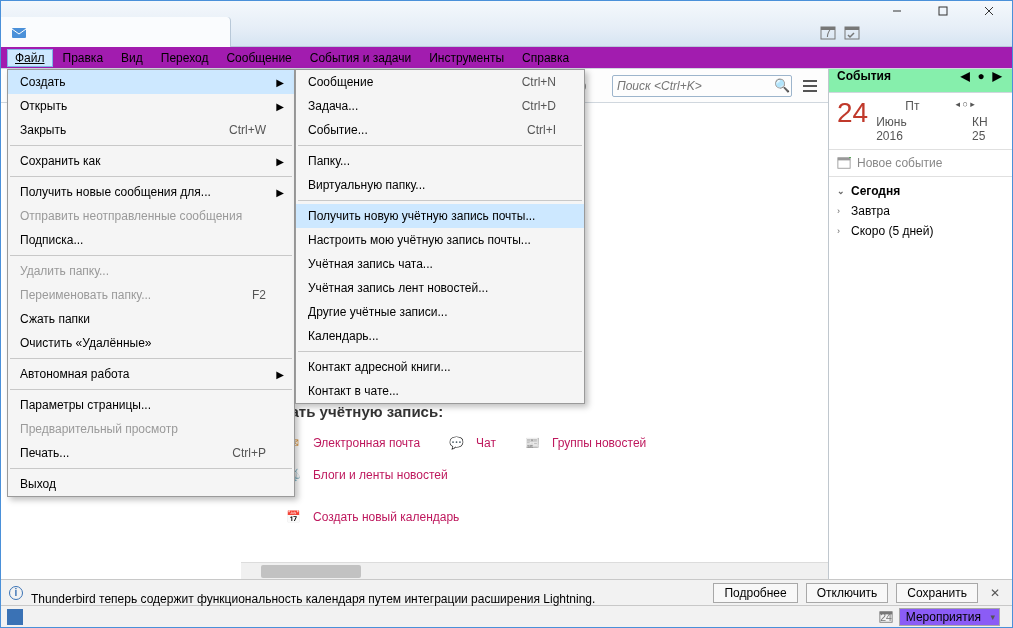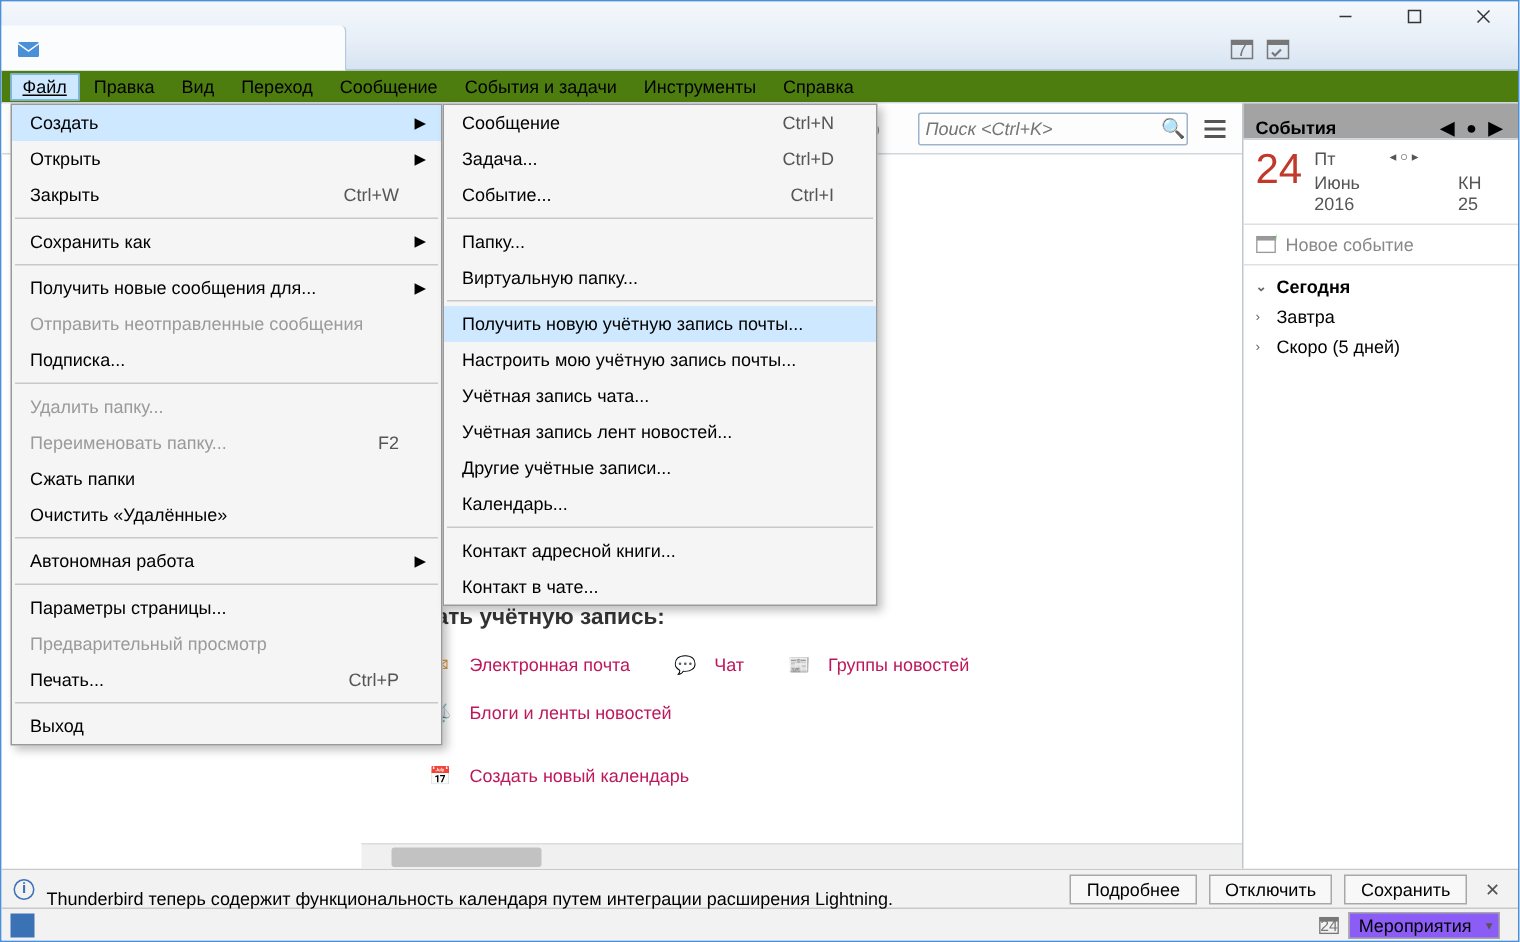--- a/index.html
+++ b/index.html
@@ -4,21 +4,21 @@
 <style>
 * { box-sizing: border-box; margin: 0; padding: 0; font-family: "Segoe UI", Tahoma, sans-serif; font-size: 12px; }
 body { background: #fff; width: 1013px; height: 628px; overflow: hidden; position: relative; border: 1px solid #4a90d9; }
 .titlebar { height: 46px; background: linear-gradient(#f4f8fc,#e6eef7 60%,#d6e4f2); border-bottom: 1px solid #b8c8d8; position: relative; }
 .titlebar .app-icon { position: absolute; left: 10px; top: 24px; width: 16px; height: 16px; }
 .titlebar .tab-bg { position: absolute; left: 0; top: 16px; width: 230px; height: 30px; background: #fafcfe; border-right: 1px solid #b8c8d8; border-top-right-radius: 4px; }
 .winbtns { position: absolute; right: 0; top: 0; display: flex; }
 .winbtn { width: 46px; height: 20px; display: flex; align-items: center; justify-content: center; color: #333; }
 .calbtns { position: absolute; right: 150px; top: 22px; display: flex; gap: 4px; }
 .calbtn { width: 20px; height: 20px; display:flex; align-items:center; justify-content:center; color:#666; }
-.menubar { height: 22px; background: #4d7c0f; border-bottom: 1px solid #d0d7de; display: flex; align-items: center; padding: 0 6px; gap: 2px; }
+.menubar { height: 22px; background: #a21caf; border-bottom: 1px solid #d0d7de; display: flex; align-items: center; padding: 0 6px; gap: 2px; }
 .menubar .mitem { padding: 2px 8px; cursor: default; }
 .menubar .mitem.open { background: #cde8ff; border: 1px solid #7eb6e8; padding: 1px 7px; }
 .underline { text-decoration: underline; }
 .workspace { display: flex; height: calc(100% - 46px - 22px - 26px - 22px); }
 .left { flex: 1; position: relative; background: #fff; }
 .right { width: 184px; border-left: 1px solid #c0c7ce; background: #fff; display:flex; flex-direction:column; }
 .toolbar2 { height: 34px; border-bottom: 1px solid #d0d7de; display:flex; align-items:center; padding: 0 8px; gap:8px; background:#fdfdfd; }
 .searchbox { flex:1; max-width: 180px; height: 22px; border: 1px solid #9db5cc; border-radius: 2px; display:flex; align-items:center; padding: 0 4px; margin-left:auto; }
 .searchbox input { border:none; outline:none; flex:1; font-style:italic; color:#888; font-size:12px; background:transparent; }
 .searchbox .sicon { color:#2a7ad2; font-size:13px; }
@@ -34,27 +34,27 @@
 .menu { position:absolute; background:#f5f5f5; border:1px solid #9a9a9a; box-shadow: 3px 3px 6px rgba(0,0,0,.25); z-index: 50; }
 .menu .mrow { height: 24px; display:flex; align-items:center; padding: 0 28px 0 12px; position:relative; white-space:nowrap; cursor:default; }
 .menu .mrow.highlight { background:#cde8ff; }
 .menu .mrow.disabled { color:#9a9a9a; }
 .menu .mrow .shortcut { position:absolute; right:28px; color:#555; }
 .menu .mrow .arrow { position:absolute; right:10px; font-size:10px; }
 .menu .sep { height:1px; background:#c8c8c8; margin:3px 2px; }
 .menu1 { left: 6px; top: 68px; width: 288px; }
 .menu2 { left: 294px; top: 68px; width: 290px; }
 
-.ev-head { height:24px; background:#a3a3a3; border-bottom:1px solid #d0d7de; display:flex; align-items:flex-end; padding:0 8px; font-weight:600; }
+.ev-head { height:24px; background:#86efac; border-bottom:1px solid #d0d7de; display:flex; align-items:flex-start; padding:0 8px; font-weight:600; }
 .ev-head .navbtn { margin-left:auto; display:flex; gap:2px; }
 .ev-head .navbtn span { width:14px; text-align:center; cursor:default; }
 .datebox { display:flex; padding:6px 8px; border-bottom:1px solid #e0e0e0; align-items:flex-start; }
 .datebox .daynum { font-size:28px; font-weight:300; color:#c0392b; line-height:1; margin-right:8px; }
 .datebox .dayinfo { flex:1; font-size:11px; color:#555; }
-.datebox .dayinfo .top { display:flex; justify-content:flex-start;gap:36px; }
+.datebox .dayinfo .top { display:flex; justify-content:center;gap:36px; }
 .newev { padding:6px 8px; border-bottom:1px solid #e0e0e0; display:flex; align-items:center; gap:6px; color:#888; }
 .evlist { padding: 4px 6px; }
 .evlist .evitem { padding:3px 2px; display:flex; align-items:center; gap:4px; }
 .evlist .evitem .caret { font-size:9px; color:#666; width:10px; }
 .evlist .evitem.bold { font-weight:600; }
 
 .infobar { height:26px; background:#f2f2f2; border-top:1px solid #c8c8c8; display:flex; align-items:center; padding:0 8px; gap:8px; }
 .infobar .info-icon { width:14px; height:14px; border-radius:50%; border:1px solid #3a72b5; color:#3a72b5; font-size:10px; display:flex; align-items:center; justify-content:center; font-weight:bold; }
 .infobar .btn { height:20px; padding:0 10px; background:#f8f8f8; border:1px solid #a8a8a8; display:flex; align-items:center; cursor:default; }
 .infobar .closex { width:18px; text-align:center; color:#555; cursor:default; }

